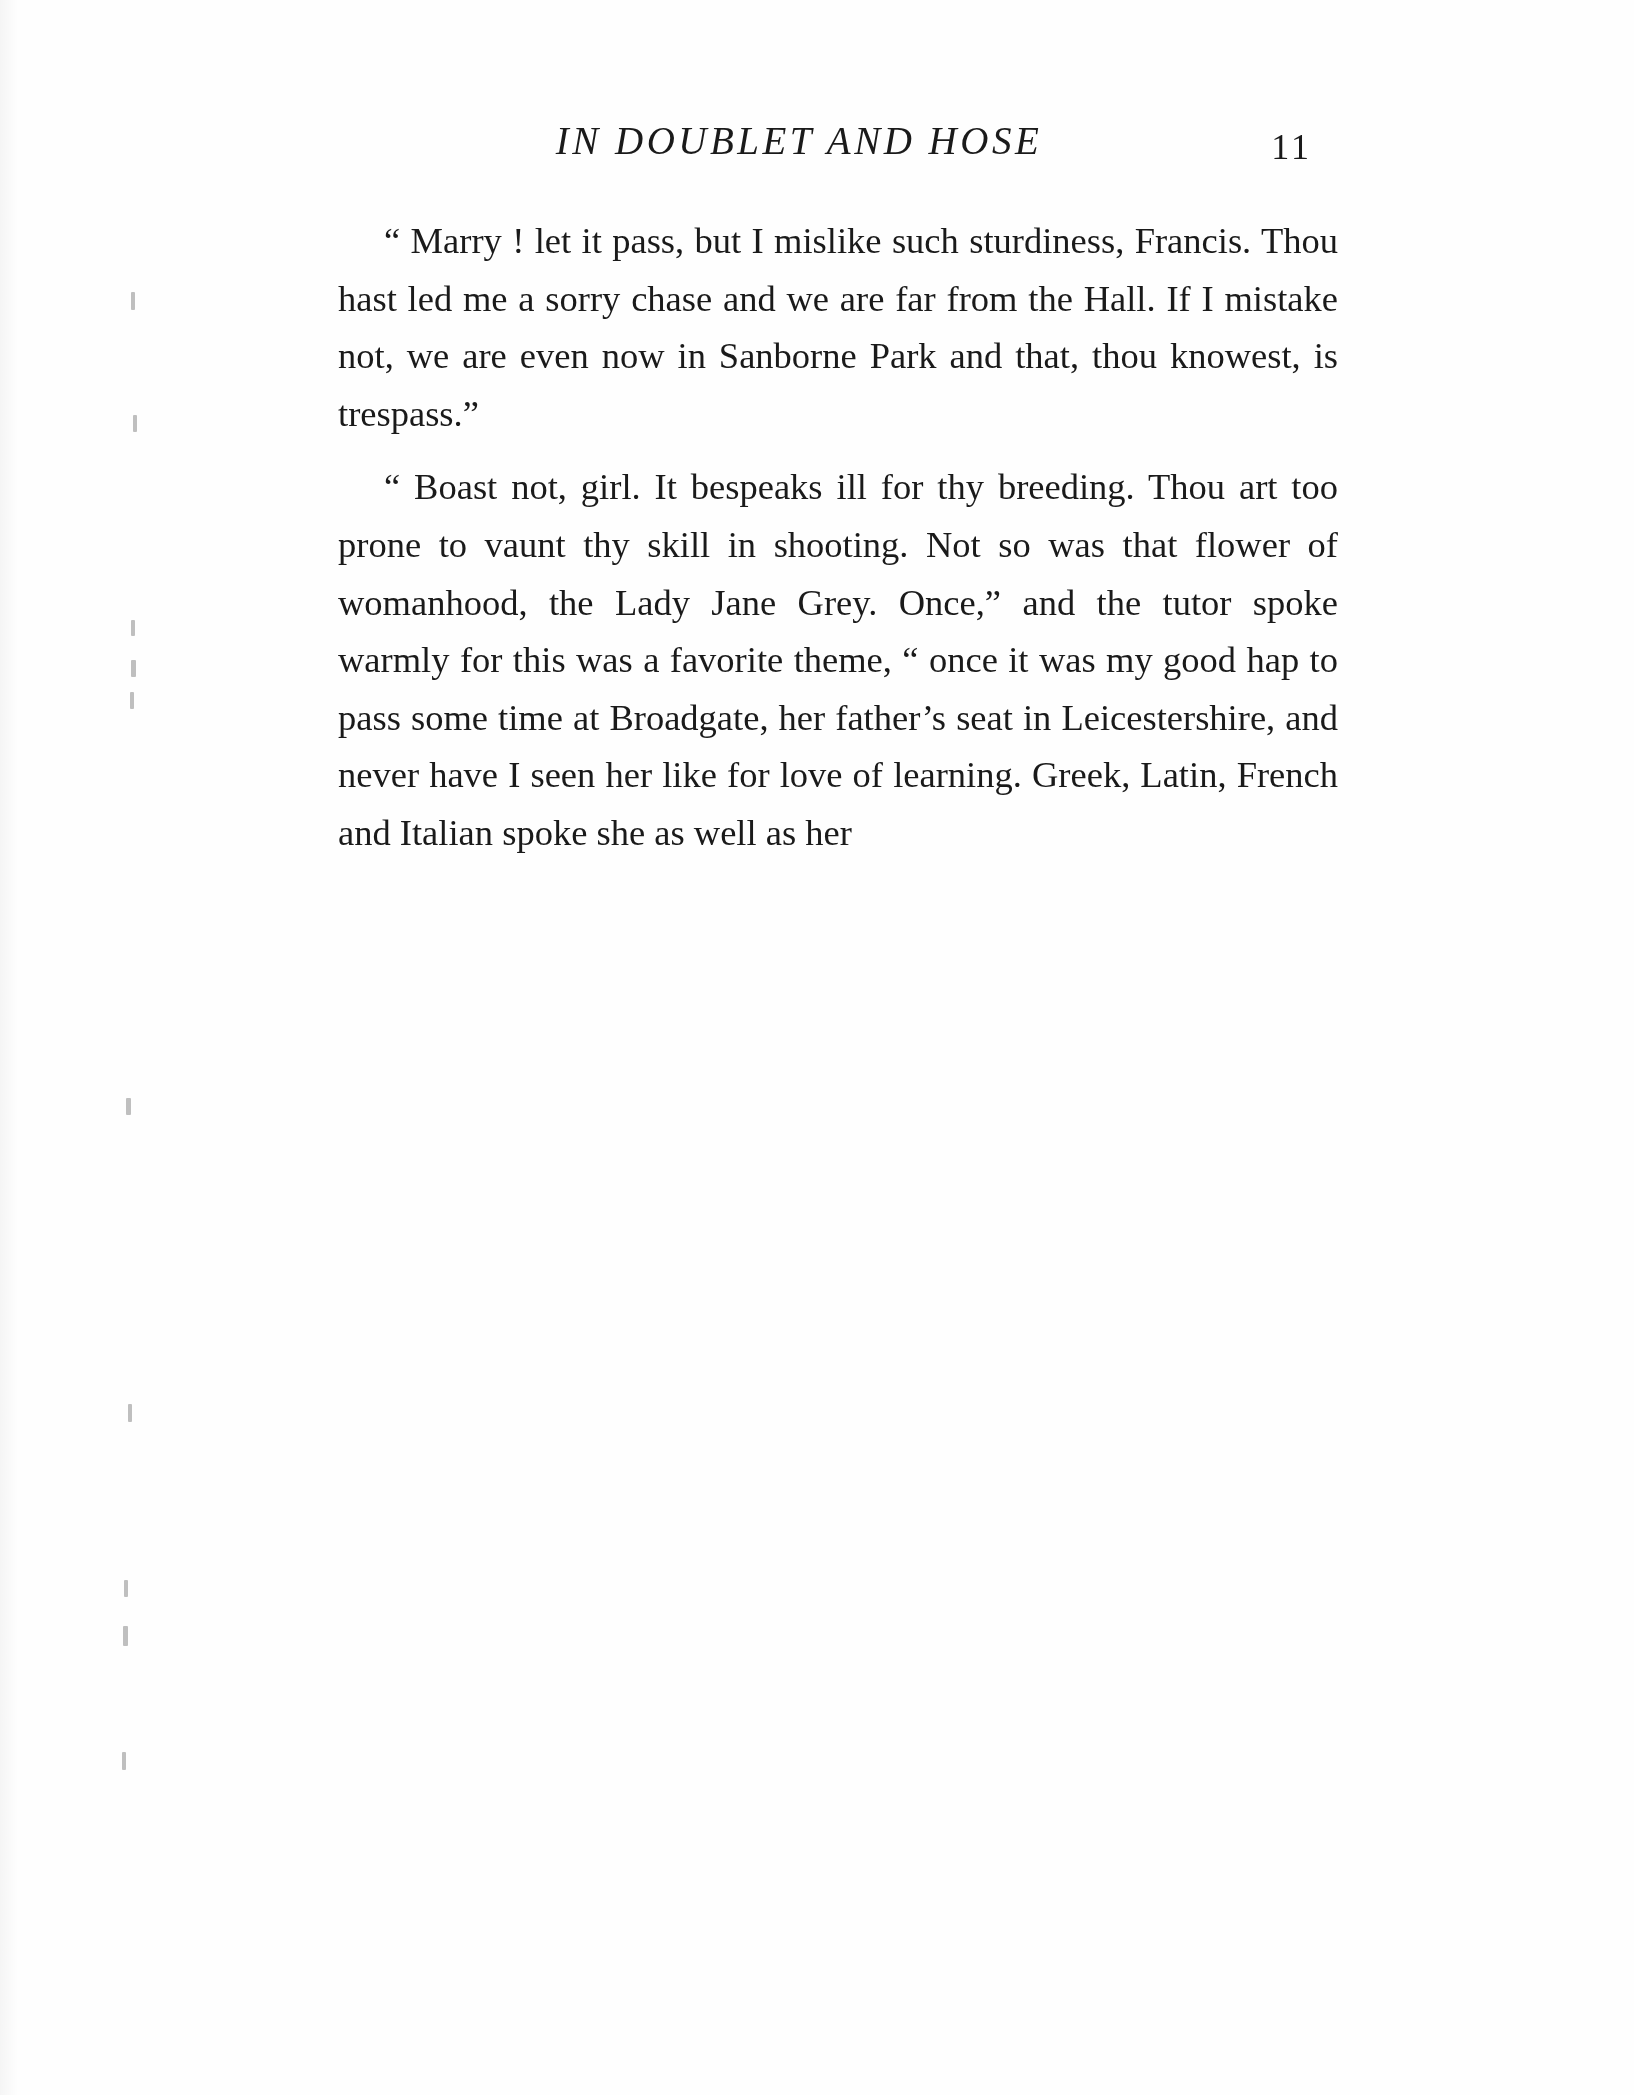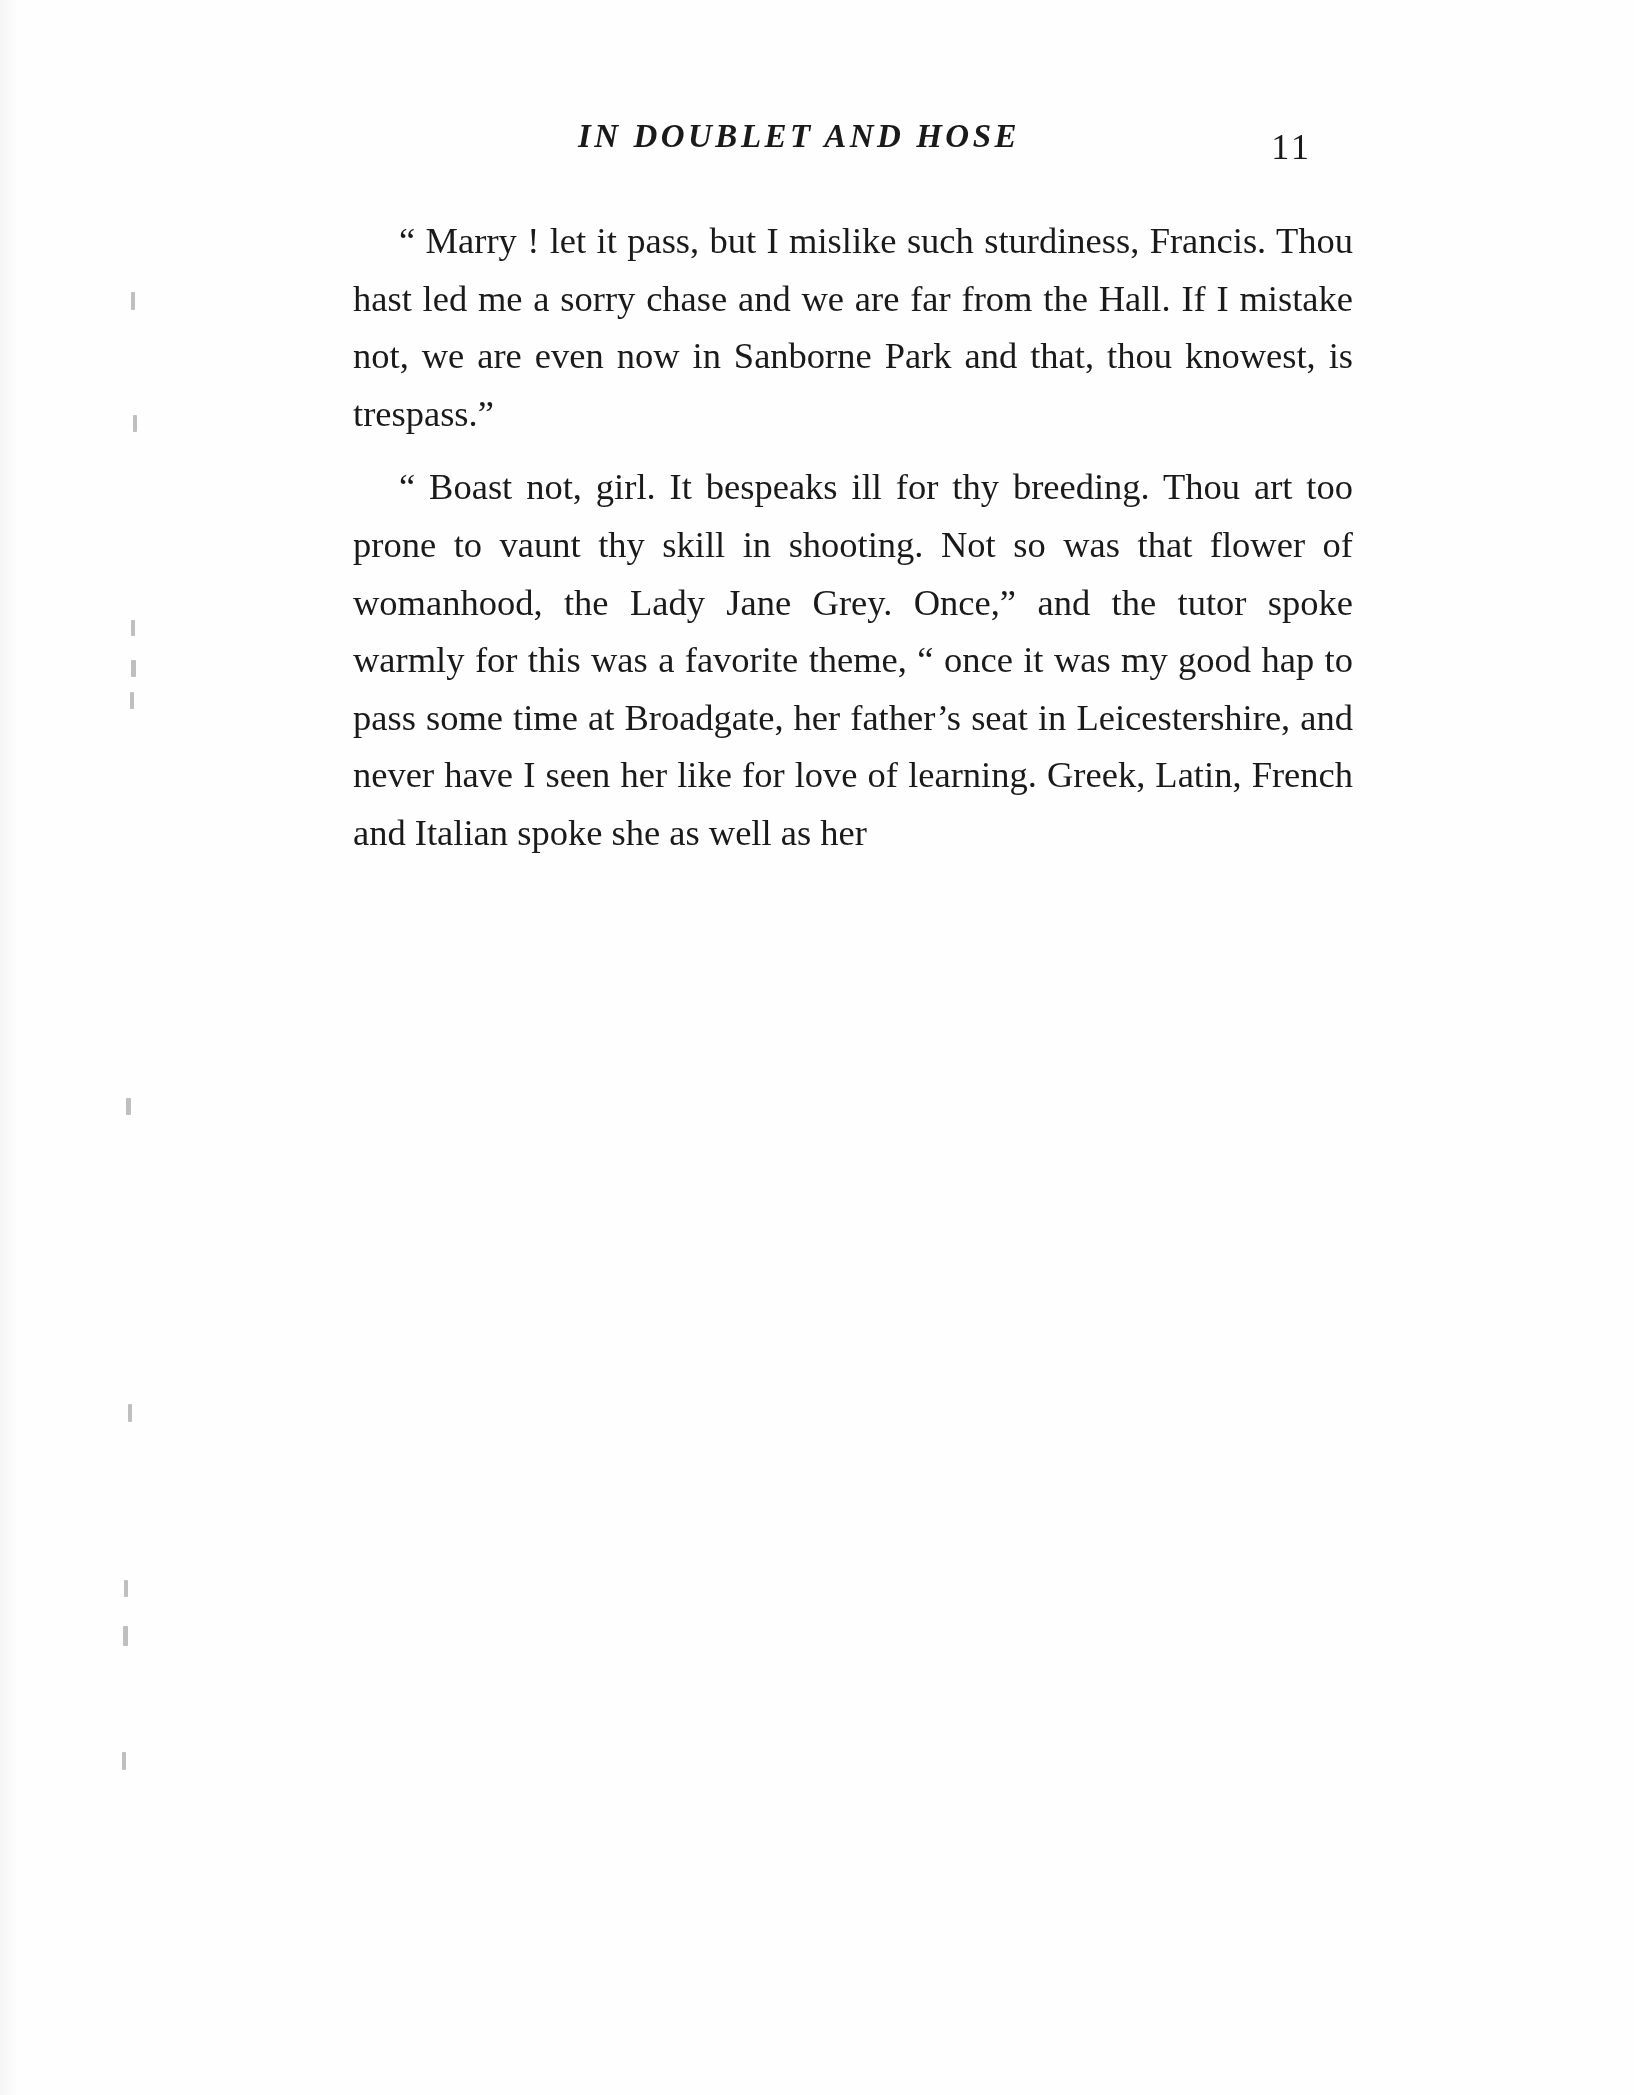--- a/index.html
+++ b/index.html
@@ -27,40 +27,40 @@
     position: absolute;
     top: 118px;
     left: 0;
     width: 100%;
     display: flex;
     justify-content: center;
     align-items: baseline;
   }
   .head-title {
     font-style: italic;
-    font-weight: 700;
-    font-size: 33px;
+    font-weight: 400;
+    font-size: 39px;
     letter-spacing: 3.5px;
     white-space: nowrap;
     transform: translateX(-18px);
   }
   .page-number {
     position: absolute;
     right: 322px;
     top: 126px;
     font-size: 36px;
     letter-spacing: 3px;
     font-style: normal;
   }
 
   
   .text-block {
     position: absolute;
     top: 212px;
-    left: 353px;
+    left: 338px;
     width: 1000px;
     font-size: 36.5px;
     line-height: 57.6px;
     text-align: justify;
     text-justify: inter-word;
     font-family: Liberation Serif, serif;
   }
   .para {
     margin: 0;
     text-indent: 46px;

